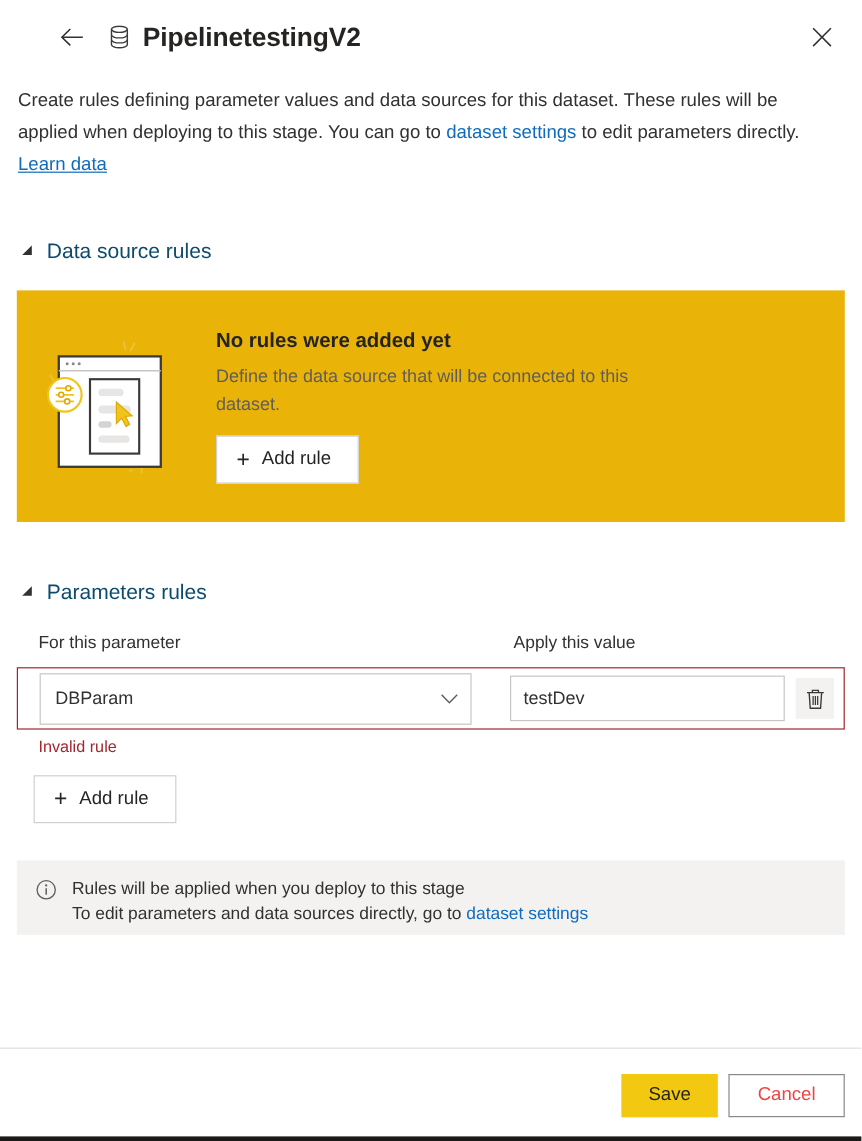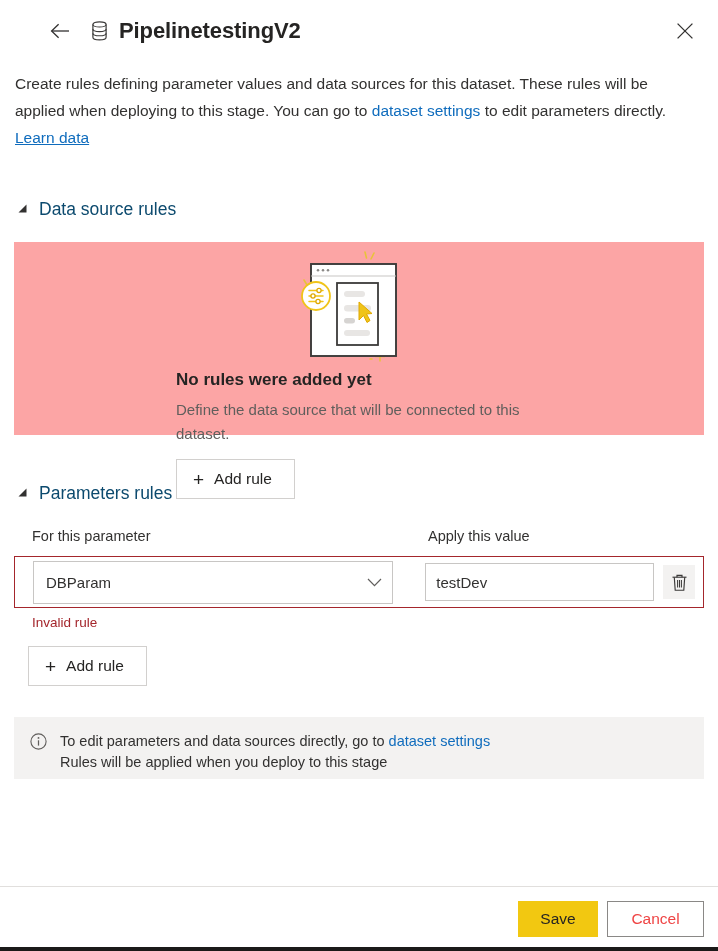--- a/index.html
+++ b/index.html
@@ -94,26 +94,25 @@
   }
   .section-title {
     font-size: 17.5px;
     font-weight: 400;
     color: #0c4a6e;
   }
 
   
   .empty-state {
     margin-top: 22px;
-    background: #fca5a5;
+    background: #eab308;
     height: 193px;
     display: flex;
     align-items: center;
     padding-left: 14px;
-    flex-direction: column;
   }
   .illus { width: 128px; height: 128px; flex: 0 0 auto; margin-right: 24px; }
   .empty-text { display: flex; flex-direction: column; }
   .empty-title {
     font-size: 17px;
     font-weight: 600;
     color: #252423;
     margin-bottom: 8px;
   }
   .empty-sub {
@@ -210,21 +209,21 @@
     padding: 14px 16px 15px 16px;
     height: 62px;
   }
   .info-icon { width: 17px; height: 17px; flex: 0 0 auto; margin-top: 2px; margin-right: 13px; }
   .info-lines { font-size: 14.5px; line-height: 21px; color: #323130; }
 
   
   .footer {
     flex: 0 0 auto;
     border-top: 1px solid #e1dfdd;
-    height: 65px;
+    height: 78px;
     display: flex;
     align-items: center;
     justify-content: flex-end;
     padding-right: 14px;
     gap: 9px;
   }
   .btn-save {
     background: #f2c811;
     border: 1px solid #f2c811;
     color: #252423;
@@ -379,22 +378,22 @@
         <span>Add rule</span>
       </button>
 
       <div class="info-banner">
         <svg class="info-icon" viewBox="0 0 17 17">
           <circle cx="8.5" cy="8.5" r="7.6" fill="none" stroke="#605e5c" stroke-width="1.1"></circle>
           <circle cx="8.5" cy="4.9" r="0.95" fill="#605e5c"></circle>
           <line x1="8.5" y1="7.3" x2="8.5" y2="12.6" stroke="#605e5c" stroke-width="1.25"></line>
         </svg>
         <div class="info-lines">
+          <div>Rules will be applied when you deploy to this stage</div>
           <div><span>To edit parameters and data sources directly, go to </span><a class="link">dataset settings</a></div>
-          <div>Rules will be applied when you deploy to this stage</div>
         </div>
       </div>
     </div>
 
   </div>
 
   <div class="footer">
     <button class="btn-save">Save</button>
     <button class="btn-cancel">Cancel</button>
   </div>

